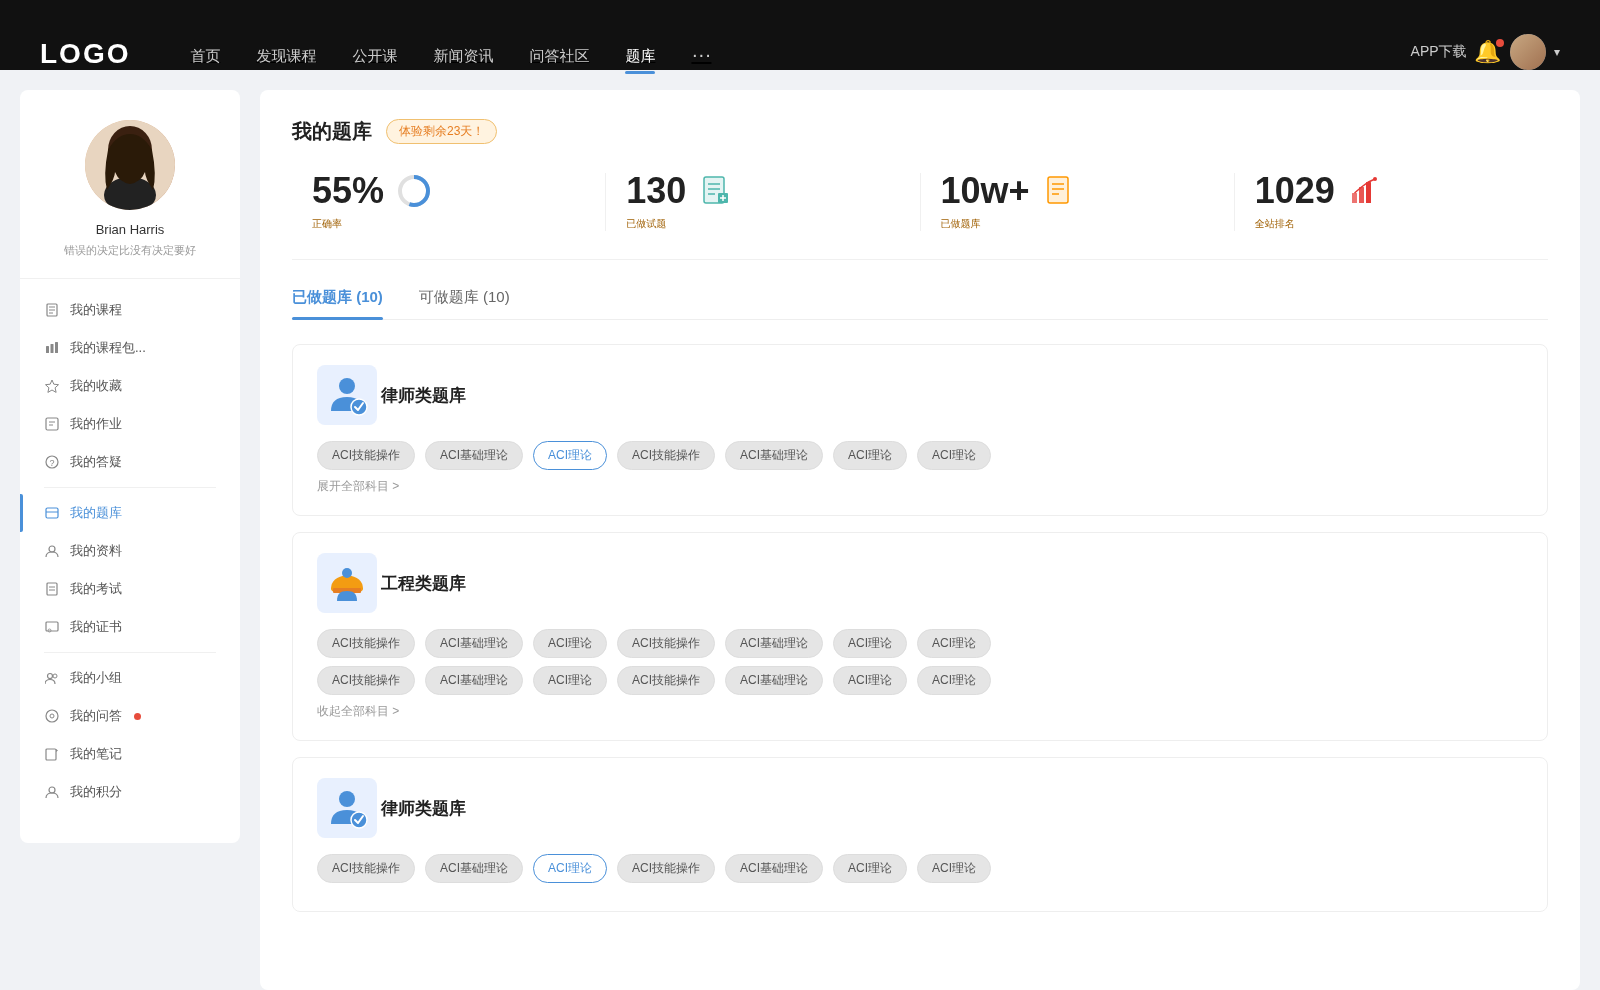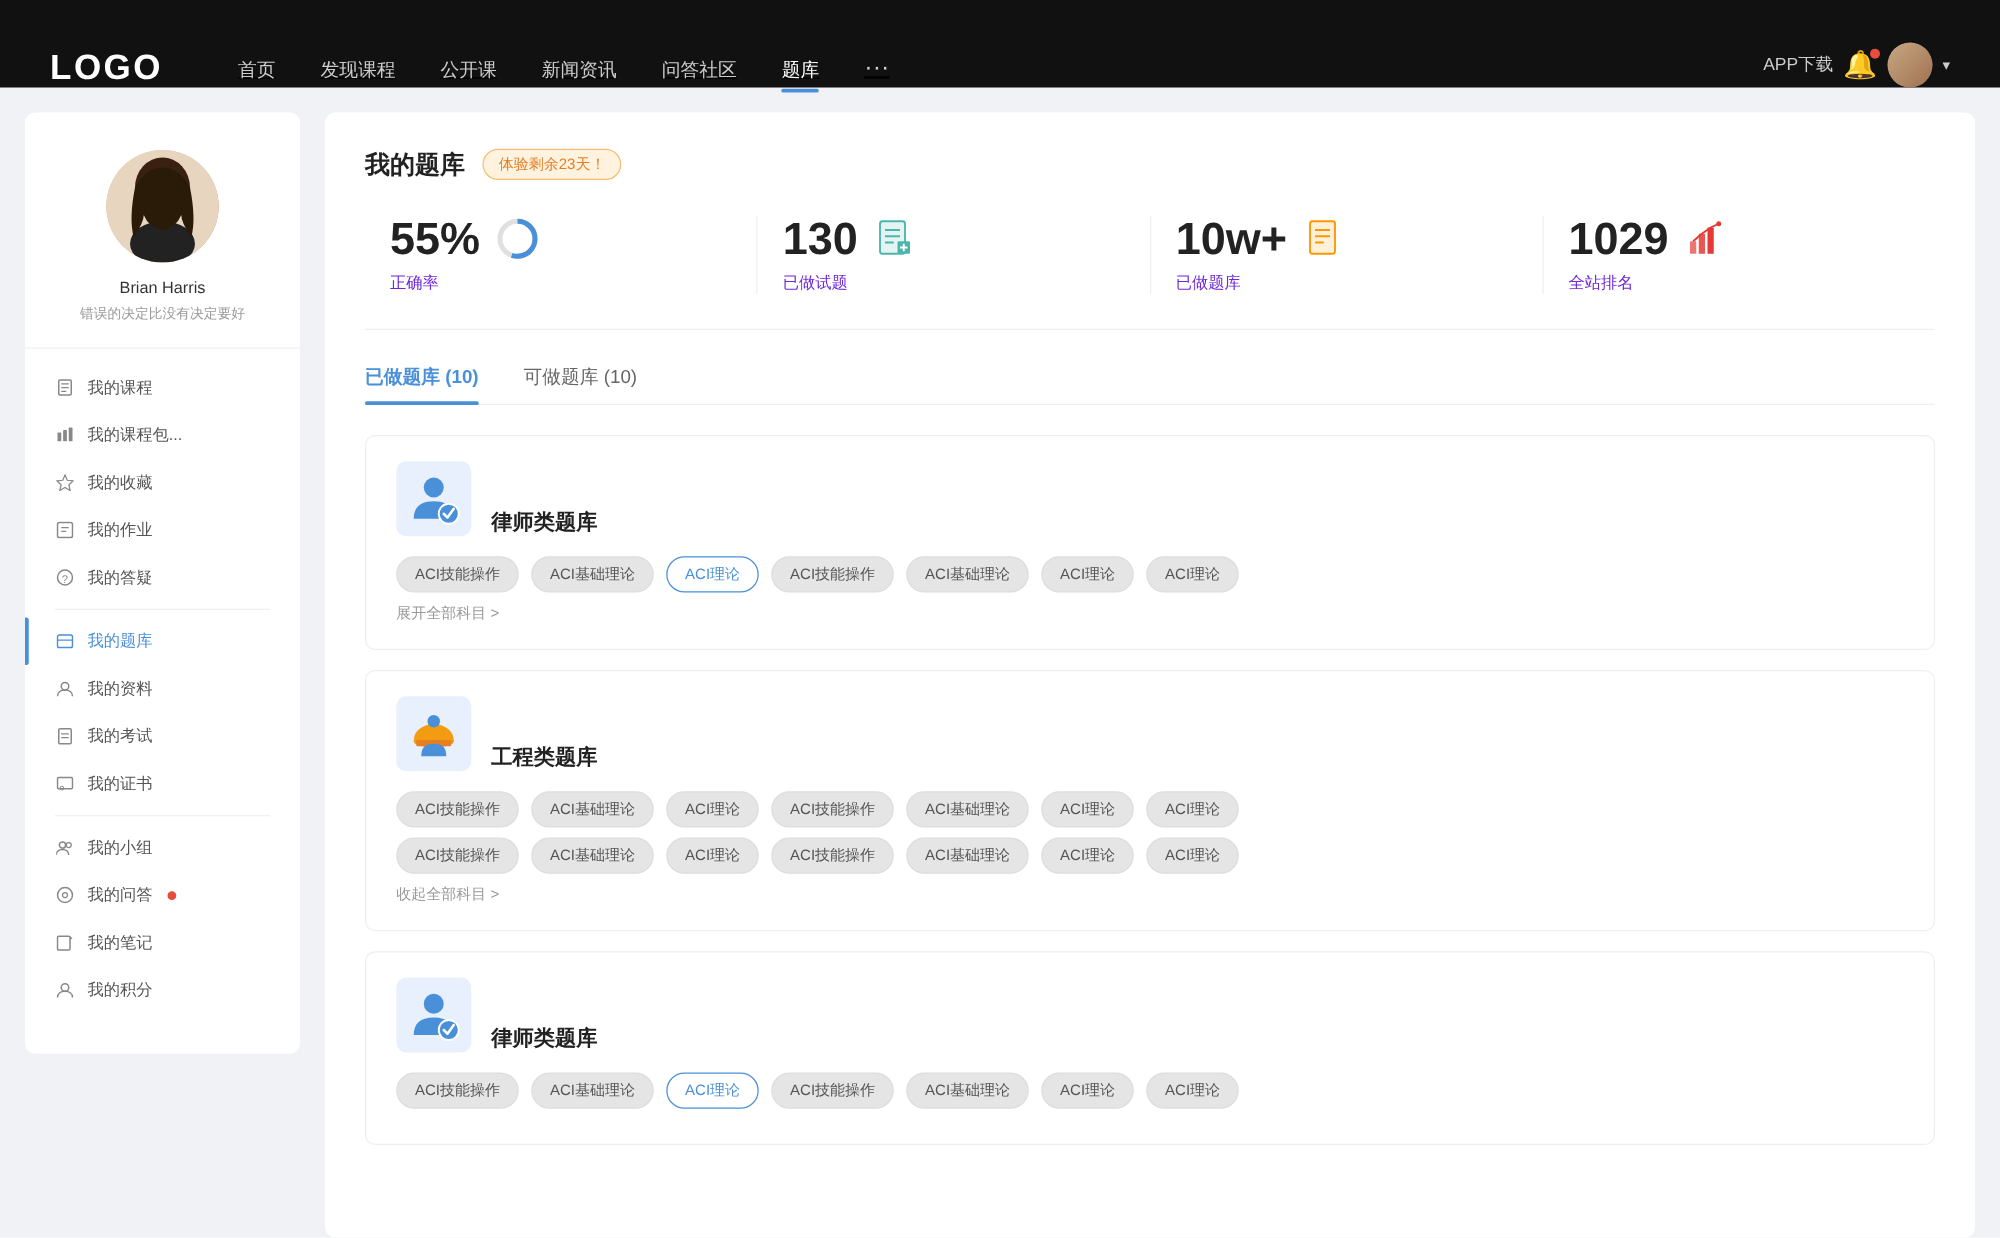--- a/index.html
+++ b/index.html
@@ -238,22 +238,22 @@
       width: 36px; height: 36px;
       border-radius: 50%;
       display: flex; align-items: center; justify-content: center;
       font-size: 18px;
     }
     .stat-icon.blue { background: none; }
     .stat-icon.teal { background: none; }
     .stat-icon.orange { background: none; }
     .stat-icon.red { background: none; }
     .stat-label {
-      font-size: 13px;
-      color: #6d28d9;
+      font-size: 10px;
+      color: #a16207;
     }
 
     
     .tab-row {
       display: flex;
       gap: 36px;
       border-bottom: 1px solid #eee;
       margin-bottom: 24px;
     }
     .tab-item {
@@ -278,22 +278,22 @@
 
     
     .category-card {
       border: 1px solid #eee;
       border-radius: 8px;
       padding: 20px 24px;
       margin-bottom: 16px;
     }
     .category-header {
       display: flex;
-      align-items: flex-end;
-      gap: 16px;
+      align-items: center;
+      gap: 4px;
       margin-bottom: 16px;
     }
     .category-icon {
       width: 60px; height: 60px;
       border-radius: 8px;
       background: #e8f0fe;
       display: flex; align-items: center; justify-content: center;
       flex-shrink: 0;
     }
     .category-title {

